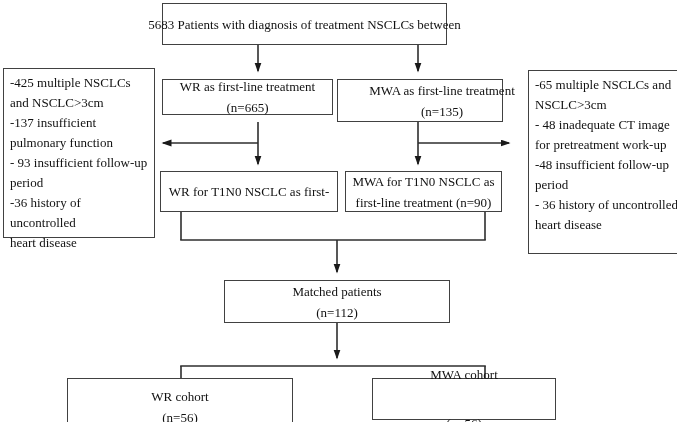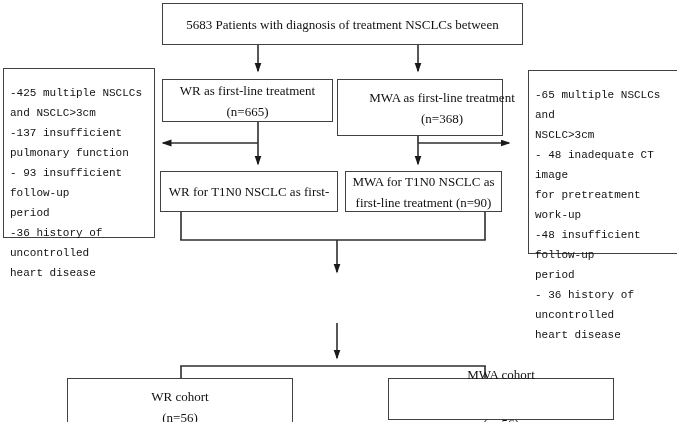--- a/index.html
+++ b/index.html
@@ -40,24 +40,23 @@
     justify-content: center;
     align-items: center;
     text-align: center;
     font-size: 13px;
     line-height: 21px;
   }
   .center-box div {
     white-space: nowrap;
   }
   .side-box {
-    font-size: 11px;
+    font-size: 13px;
     line-height: 20px;
-    padding: 14px 5px 0 6px;
-    font-family: Liberation Mono, monospace;
+    padding: 4px 5px 0 6px;
   }
   .side-box div {
     white-space: pre-line;
   }
 </style>
 </head>
 <body>
 
 <div class="stage">
 
@@ -81,32 +80,32 @@
     <line x1="485" y1="212" x2="485" y2="240"></line>
     <line x1="180.2" y1="240" x2="485.8" y2="240"></line>
     <line x1="337" y1="240" x2="337" y2="272" marker-end="url(#ah)"></line>
 
     <line x1="337" y1="323" x2="337" y2="358" marker-end="url(#ah)"></line>
     <line x1="180.2" y1="366" x2="485.8" y2="366"></line>
     <line x1="181" y1="366" x2="181" y2="378"></line>
     <line x1="485" y1="366" x2="485" y2="378"></line>
   </svg>
 
-  <div class="box center-box" style="left:162px; top:3px; width:361px; height:42px;">
+  <div class="box center-box" style="left:162px; top:3px; width:285px; height:42px;">
     <div>5683 Patients with diagnosis of treatment NSCLCs between</div>
   </div>
 
-  <div class="box center-box" style="left:162px; top:79px; width:171px; height:43px;">
+  <div class="box center-box" style="left:162px; top:79px; width:171px; height:36px;">
     <div>WR as first-line treatment</div>
     <div>(n=665)</div>
   </div>
 
-  <div class="box center-box" style="left:337px; top:79px; width:166px; height:57px;padding-left:44px;">
+  <div class="box center-box" style="left:337px; top:79px; width:166px; height:43px;padding-left:44px;">
     <div>MWA as first-line treatment</div>
-    <div>(n=368)</div>
+    <div>(n=135)</div>
   </div>
 
   <div class="box side-box" style="left:3px; top:68px; width:152px; height:170px;">
     <div>-425 multiple NSCLCs
 and NSCLC&gt;3cm
 -137 insufficient
 pulmonary function
 - 93 insufficient follow-up
 period
 -36 history of uncontrolled
@@ -126,24 +125,28 @@
 
   <div class="box center-box" style="left:160px; top:171px; width:178px; height:41px;">
     <div>WR for T1N0 NSCLC as first-</div>
   </div>
 
   <div class="box center-box" style="left:345px; top:171px; width:157px; height:41px;">
     <div>MWA for T1N0 NSCLC as</div>
     <div>first-line treatment (n=90)</div>
   </div>
 
+  <div class="box center-box" style="left:224px; top:280px; width:226px; height:43px;">
+    <div>Matched patients</div>
+    <div>(n=112)</div>
+  </div>
 
   <div class="box center-box" style="left:67px; top:378px; width:226px; height:58px;">
     <div>WR cohort</div>
     <div>(n=56)</div>
   </div>
 
-  <div class="box center-box" style="left:388px; top:378px; width:226px; height:42px;gap:28px;">
+  <div class="box center-box" style="left:372px; top:378px; width:184px; height:42px;gap:28px;">
     <div>MWA cohort</div>
     <div>(n=56)</div>
   </div>
 
 </div>
 
 </body></html>

